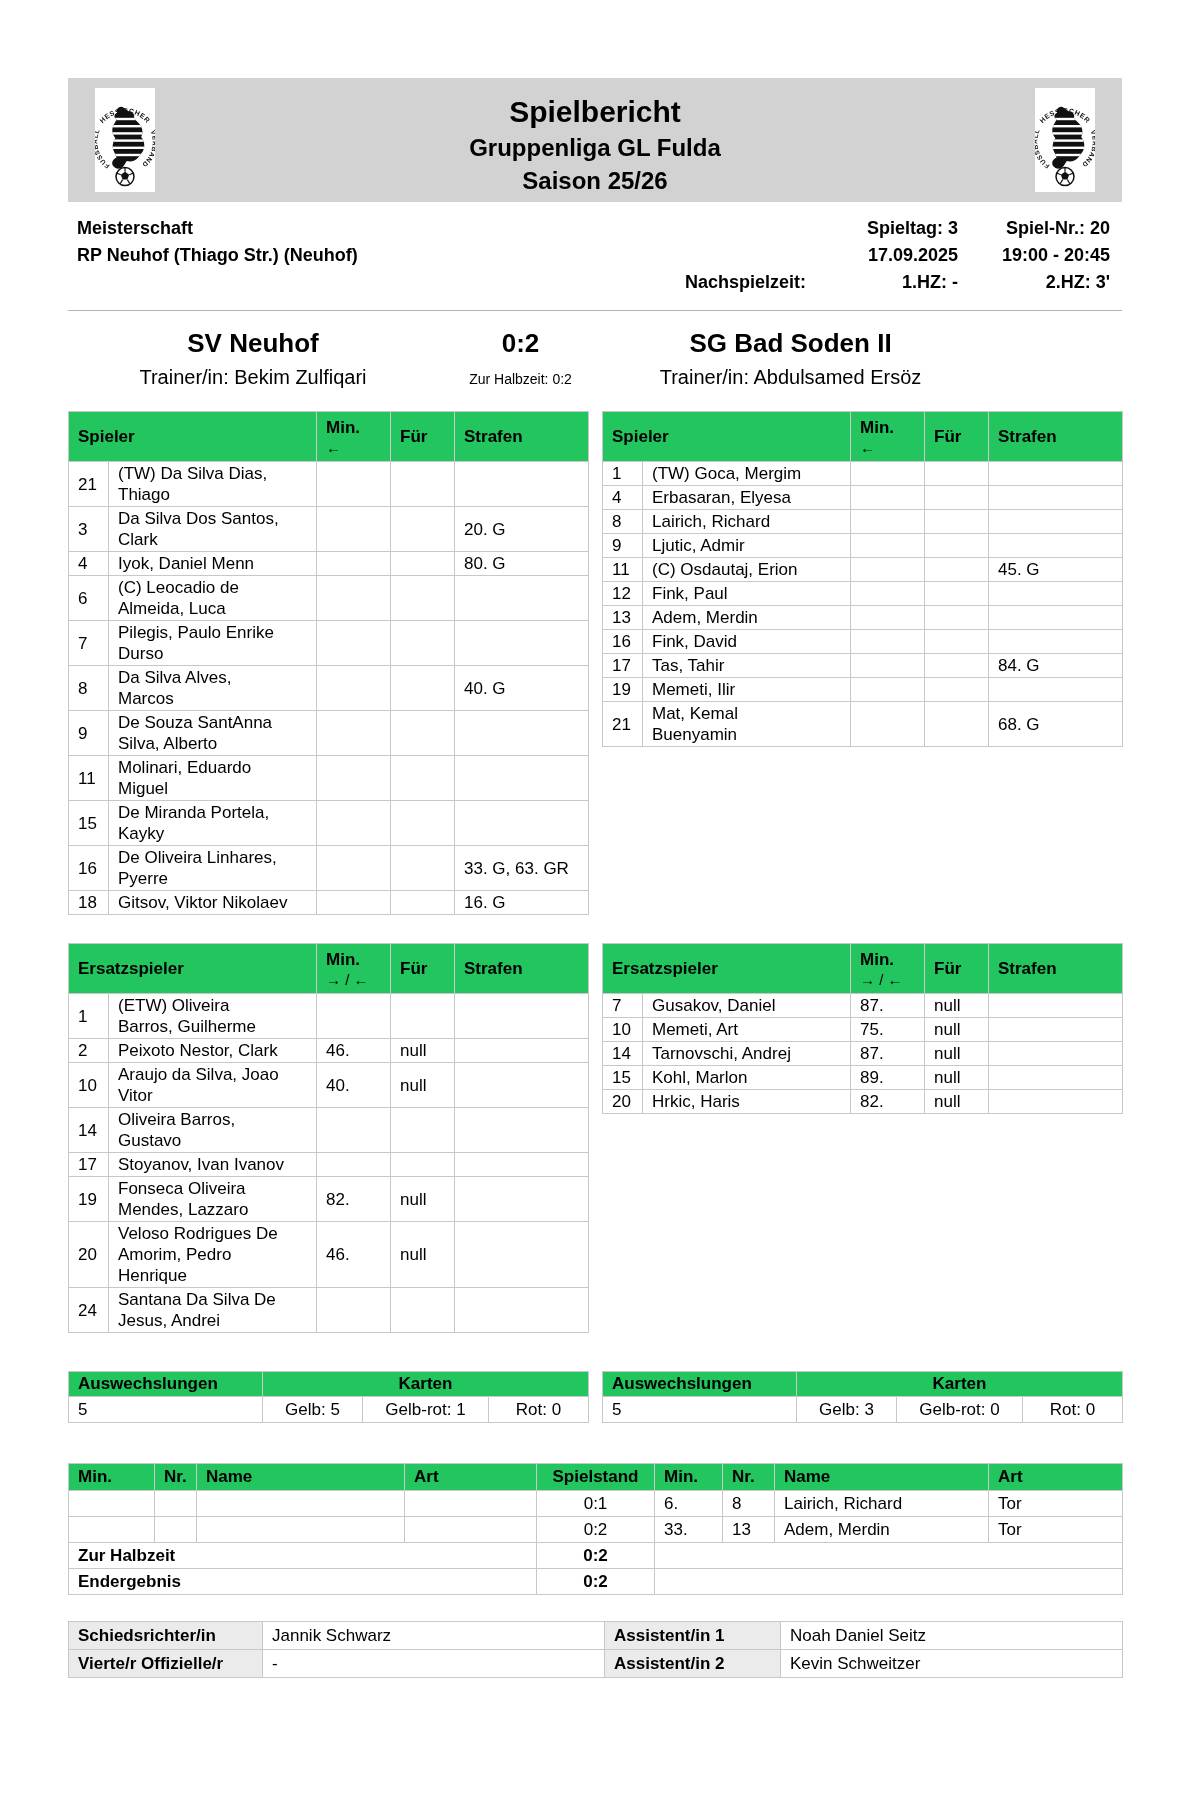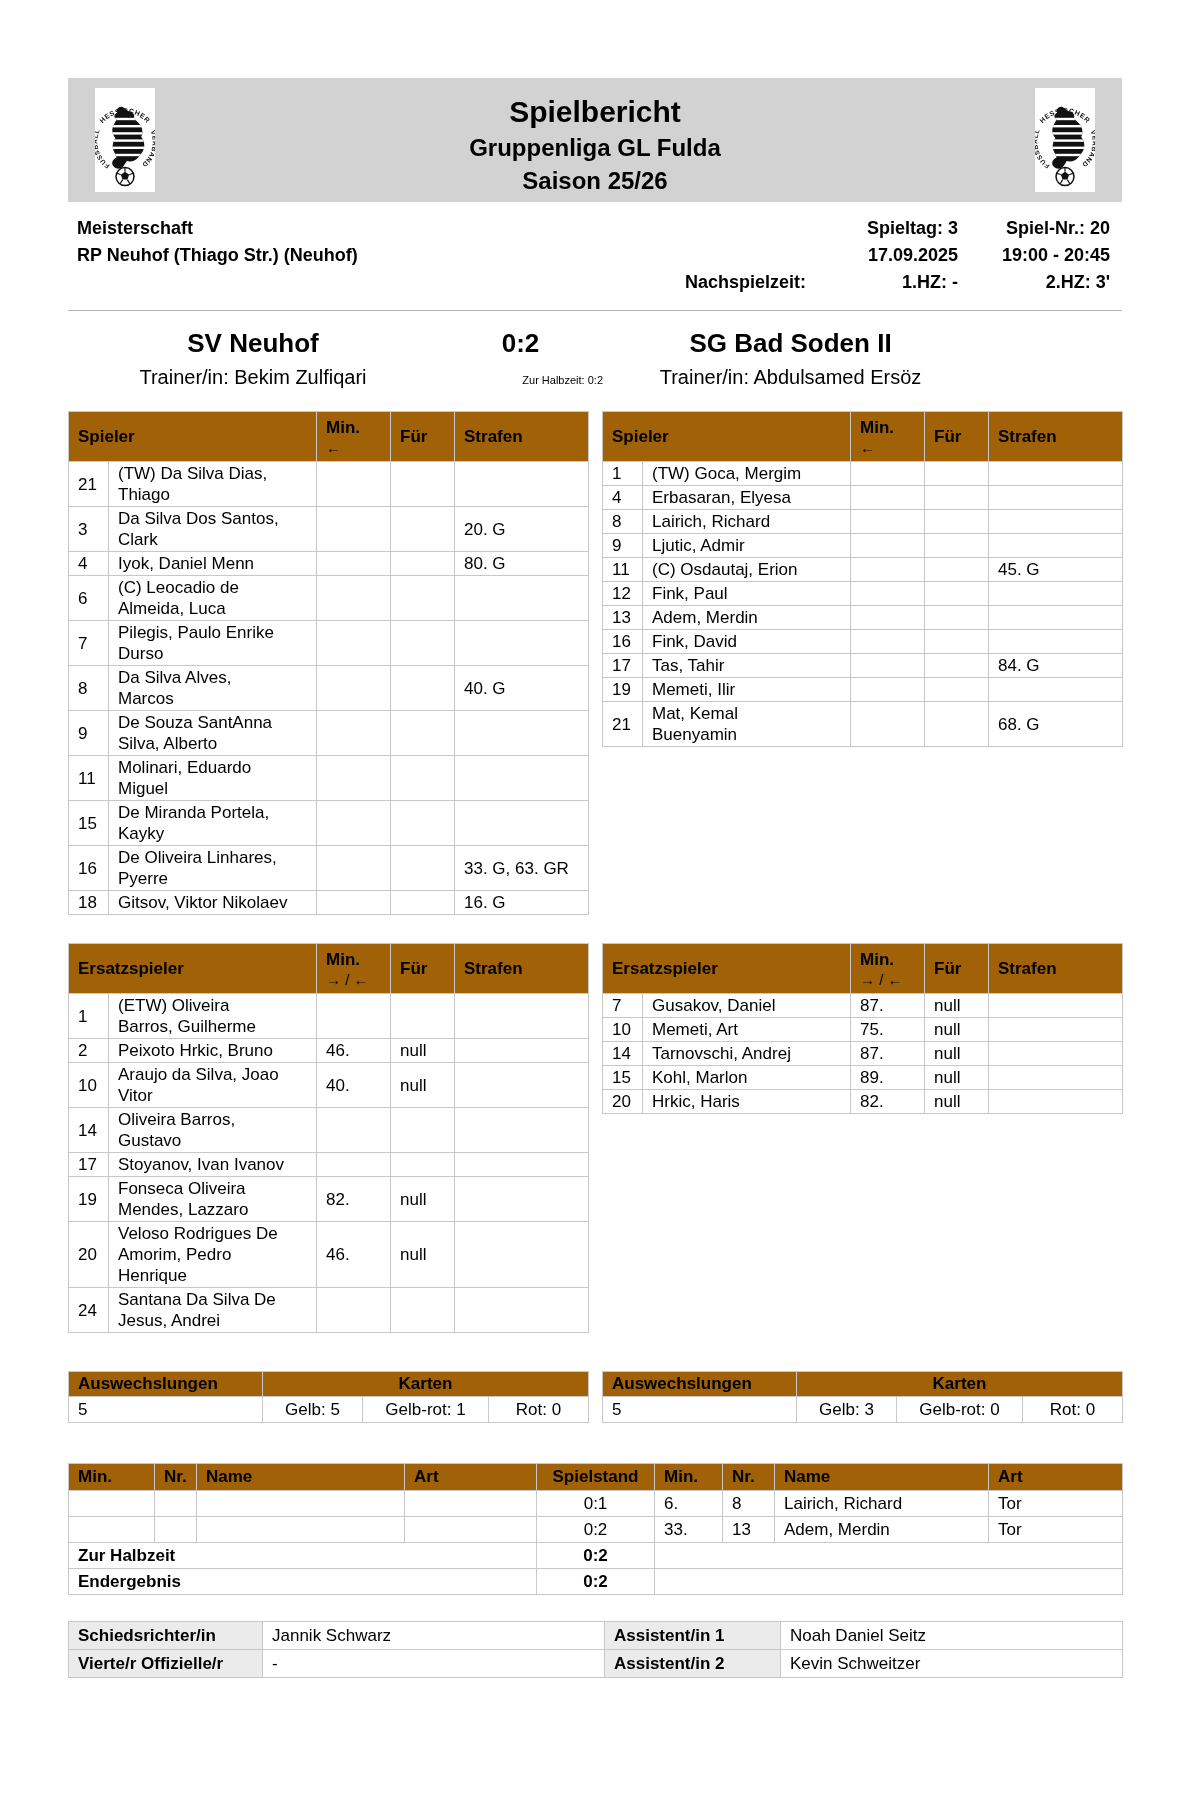--- a/index.html
+++ b/index.html
@@ -23,32 +23,32 @@
   .m-mid   { width:152px; text-align:right; }
   .m-right { width:164px; text-align:right; padding-right:12px; }
   hr.sep { border:none; border-top:1px solid #b3b3b3; margin:14px 0 0; }
 
   
   .score-row { display:flex; margin-top:17px; }
   .coach-row { display:flex; margin-top:7px; align-items:baseline; }
   .w-home{width:370px; text-align:center;} .w-mid{width:165px; text-align:center;} .w-away{width:375px; text-align:center;}
   .big   { font-size:26px; font-weight:bold; }
   .coach { font-size:20px; }
-  .half-note { font-size:11px;text-align:right; }
+  .half-note { font-size:14px; }
 
   
   .cols { display:flex; justify-content:space-between; align-items:flex-start; margin-top:22px; }
   .cols.subs    { margin-top:28px; }
   .cols.summary { margin-top:38px; }
   .halfcol { width:520px; }
 
   table { border-collapse:collapse; table-layout:fixed; width:100%; font-size:17px; }
   td,th { border:1px solid #c8c8c8; padding:1px 9px; vertical-align:middle; text-align:left;
           overflow:hidden; }
-  thead th { background:#a16207; height:50px; font-weight:bold; }
+  thead th { background:#22c55e; height:50px; font-weight:bold; }
   .arrow { font-weight:normal; font-size:15px; margin-top:1px; }
   tbody td { line-height:21px; height:24px; }
   .c-name { white-space:pre-line; }
 
   
   .sum-table th { height:25px; }
   .sum-table td { height:26px; text-align:center; }
   .sum-table td.c-subs { text-align:left; }
   th.karten-h { text-align:center; }
 
@@ -393,21 +393,21 @@
             <tr>
               <td class="c-nr">1</td>
               <td class="c-name">(ETW) Oliveira
 Barros, Guilherme</td>
               <td class="c-min"></td>
               <td class="c-fuer"></td>
               <td class="c-strafen"></td>
             </tr>
             <tr>
               <td class="c-nr">2</td>
-              <td class="c-name">Peixoto Hrkic, Bruno</td>
+              <td class="c-name">Peixoto Nestor, Clark</td>
               <td class="c-min">46.</td>
               <td class="c-fuer">null</td>
               <td class="c-strafen"></td>
             </tr>
             <tr>
               <td class="c-nr">10</td>
               <td class="c-name">Araujo da Silva, Joao
 Vitor</td>
               <td class="c-min">40.</td>
               <td class="c-fuer">null</td>

